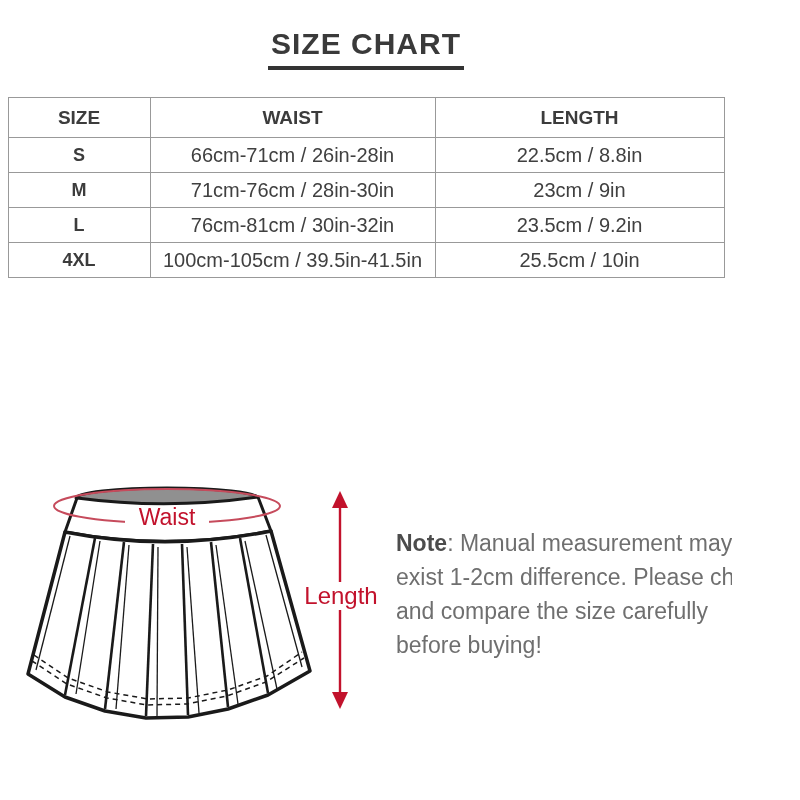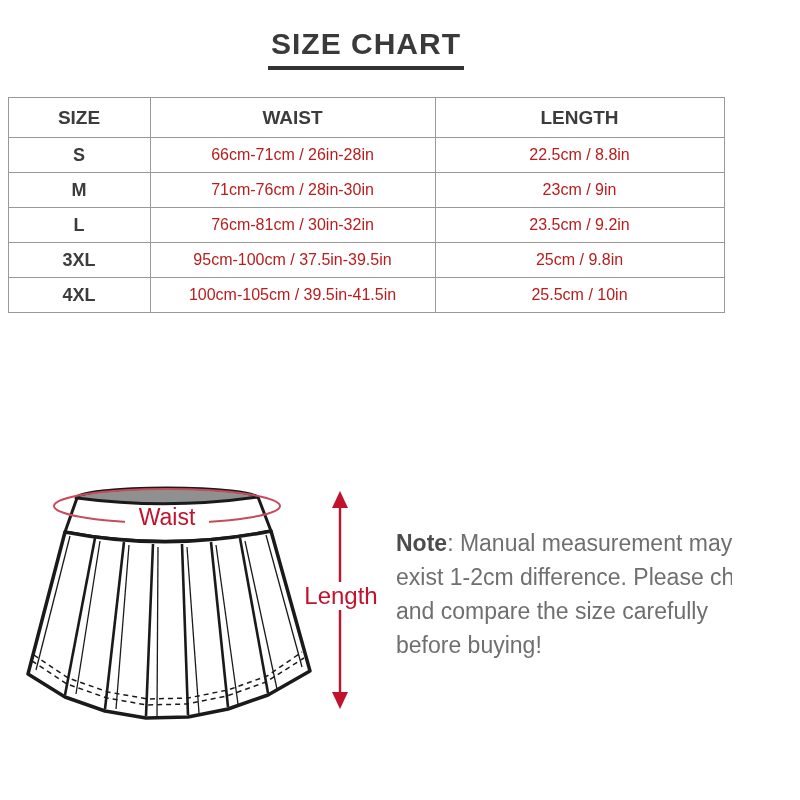--- a/index.html
+++ b/index.html
@@ -36,21 +36,21 @@
     text-align: center;
     vertical-align: middle;
     font-family: "Liberation Sans", sans-serif;
   }
   table.size-table th {
     height: 40px;
     font-size: 19px;
     font-weight: bold;
     color: #3c3c3c;
   }
-  table.size-table td { height: 35px; font-size: 16px; color: #b91c1c; }
+  table.size-table td { height: 35px; font-size: 20px; color: #404040; }
   table.size-table td.size-cell { font-size: 18px; font-weight: bold; color: #3c3c3c; }
   col.c-size { width: 142px; }
   col.c-waist { width: 285px; }
   col.c-length { width: 289px; }
 
   .illustration {
     position: absolute;
     left: 15px;
     top: 458px;
     width: 370px;
@@ -99,25 +99,20 @@
         <td class="size-cell">M</td>
         <td>71cm-76cm / 28in-30in</td>
         <td>23cm / 9in</td>
       </tr>
       <tr>
         <td class="size-cell">L</td>
         <td>76cm-81cm / 30in-32in</td>
         <td>23.5cm / 9.2in</td>
       </tr>
       <tr>
-        <td class="size-cell">3XL</td>
-        <td>95cm-100cm / 37.5in-39.5in</td>
-        <td>25cm / 9.8in</td>
-      </tr>
-      <tr>
         <td class="size-cell">4XL</td>
         <td>100cm-105cm / 39.5in-41.5in</td>
         <td>25.5cm / 10in</td>
       </tr>
     </tbody>
   </table>
 
   <svg class="illustration" viewBox="0 0 370 290" xmlns="http://www.w3.org/2000/svg">
 
     <ellipse cx="152" cy="40" rx="91" ry="10" fill="#909090" stroke="#1a1a1a" stroke-width="3"></ellipse>

